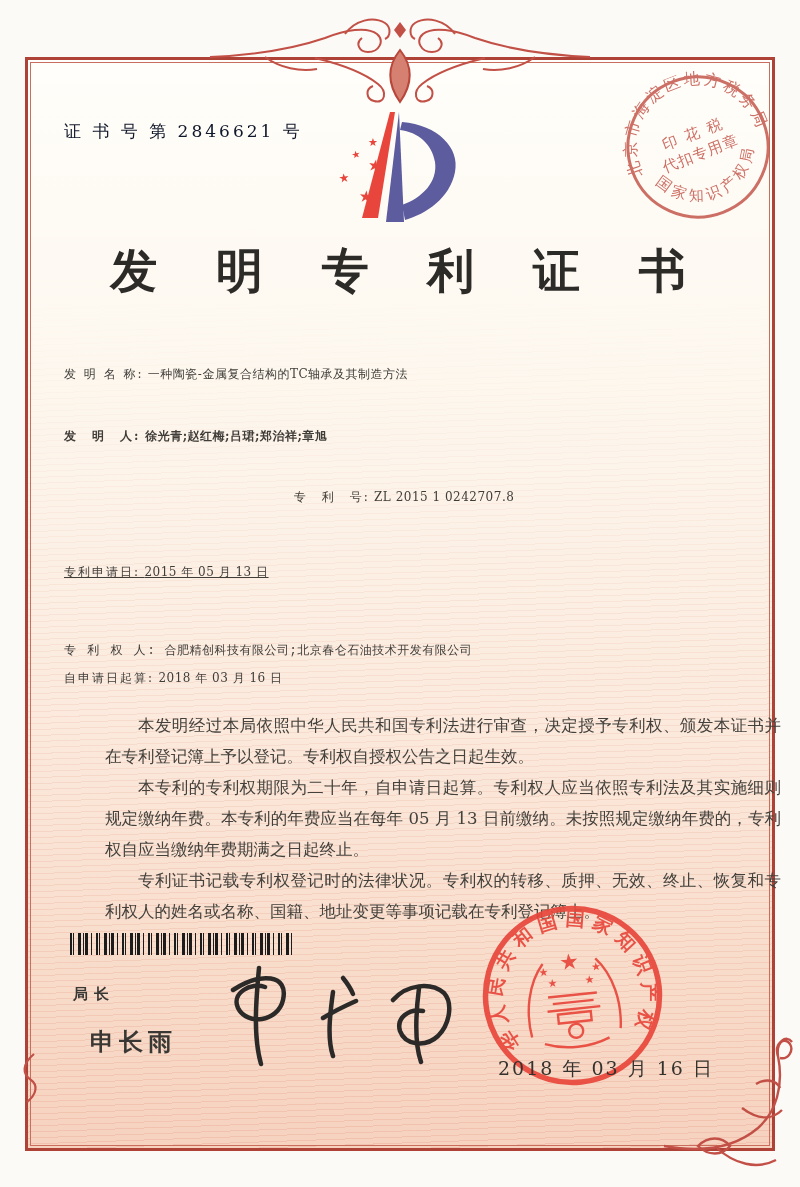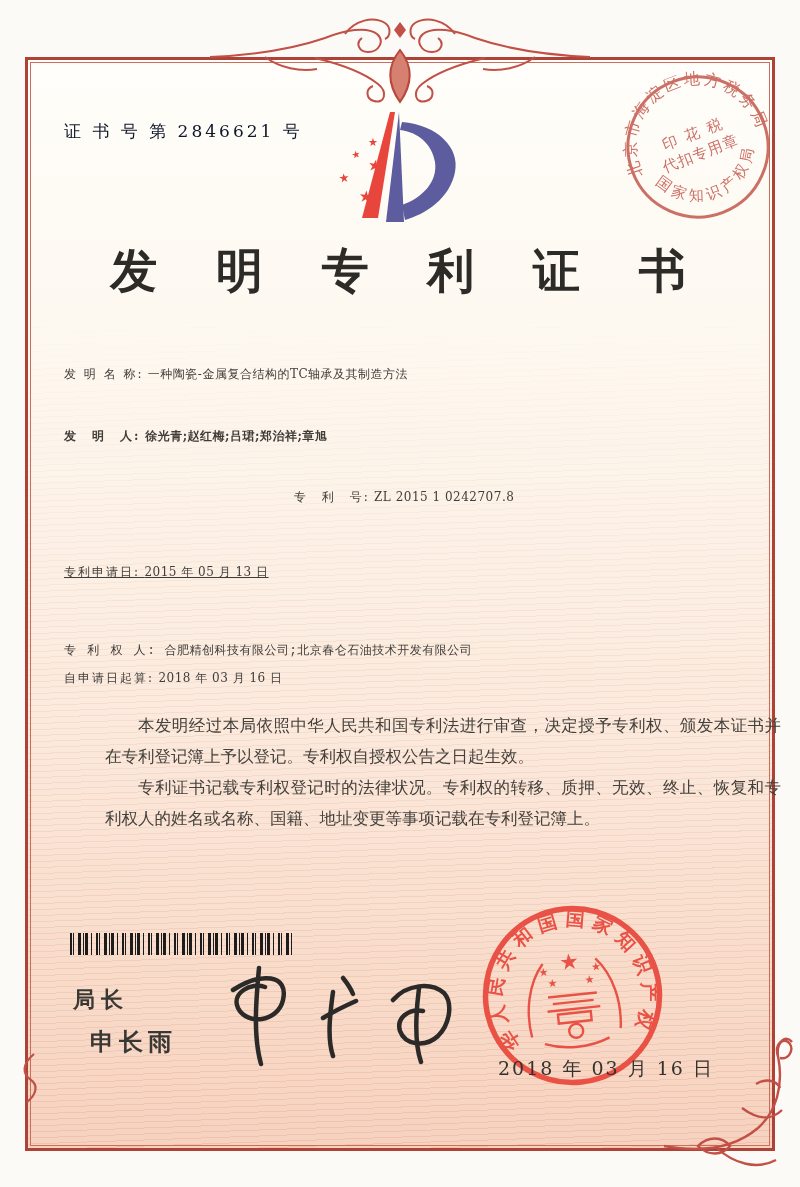--- a/index.html
+++ b/index.html
@@ -42,21 +42,21 @@
   .barcode{
     left:70px;top:933px;width:222px;height:22px;
     background-image:repeating-linear-gradient(90deg,
       #1c1c1c 0 2px,transparent 2px 3px,
       #1c1c1c 3px 4px,transparent 4px 8px,
       #1c1c1c 8px 11px,transparent 11px 13px,
       #1c1c1c 13px 14px,transparent 14px 15px,
       #1c1c1c 15px 18px,transparent 18px 21px,
       #1c1c1c 21px 22px,transparent 22px 26px);
   }
-  .officer-title{left:73px;top:985px;font-size:22px;font-weight:bold;letter-spacing:6px;color:#3a3835;}
+  .officer-title{left:73px;top:985px;font-size:15px;font-weight:bold;letter-spacing:6px;color:#3a3835;}
   .officer-name{left:90px;top:1026px;font-size:24px;font-weight:bold;letter-spacing:5px;color:#3a3835;}
   .issue-date{left:498px;top:1056px;font-size:19px;letter-spacing:2px;color:#35322e;z-index:6;}
   .logo-star{position:absolute;color:#e8463c;transform:translate(-50%,-50%);line-height:1;font-family:"DejaVu Sans",sans-serif;}
   .seal-wrap{left:480px;top:903px;width:185px;height:185px;z-index:5;opacity:.92;transform:rotate(-6deg);}
   .tax-wrap{left:623px;top:72px;width:150px;height:150px;opacity:.85;transform:rotate(-21deg);z-index:4;}
   .ornament{z-index:3;}
   svg text{font-family:"DejaVu Serif","Liberation Serif",serif;}
 </style>
 </head>
 <body>
@@ -134,20 +134,21 @@
 
 <div class="abs field-row" style="top:366px;"><span class="field-label">发 明 名 称:</span> <span>一种陶瓷-金属复合结构的TC轴承及其制造方法</span></div>
 <div class="abs field-row" style="top:428px;font-weight:bold;"><span class="field-label">发　明　人:</span> <span>徐光青;赵红梅;吕珺;郑治祥;章旭</span></div>
 <div class="abs field-row" style="top:489px;text-align:center;"><span class="field-label">专　利　号:</span> <span>ZL 2015 1 0242707.8</span></div>
 <div class="abs field-row" style="top:564px;text-decoration:underline;"><span class="field-label">专利申请日:</span> <span>2015 年 05 月 13 日</span></div>
 <div class="abs field-row" style="top:642px;font-family:Liberation Mono, monospace;"><span class="field-label">专 利 权 人:</span> <span>合肥精创科技有限公司;北京春仑石油技术开发有限公司</span></div>
 <div class="abs field-row" style="top:670px;"><span class="field-label">自申请日起算:</span> <span>2018 年 03 月 16 日</span></div>
 
 <div class="abs paras">
   <p>本发明经过本局依照中华人民共和国专利法进行审查，决定授予专利权、颁发本证书并在专利登记簿上予以登记。专利权自授权公告之日起生效。</p>
+  <p>本专利的专利权期限为二十年，自申请日起算。专利权人应当依照专利法及其实施细则规定缴纳年费。本专利的年费应当在每年 05 月 13 日前缴纳。未按照规定缴纳年费的，专利权自应当缴纳年费期满之日起终止。</p>
   <p>专利证书记载专利权登记时的法律状况。专利权的转移、质押、无效、终止、恢复和专利权人的姓名或名称、国籍、地址变更等事项记载在专利登记簿上。</p>
 </div>
 
 <div class="abs barcode"></div>
 
 <div class="abs officer-title">局长</div>
 <div class="abs officer-name">申长雨</div>
 
 <svg class="abs" style="left:195px;top:962px;" width="260" height="110" viewBox="0 0 260 110">
   <g fill="none" stroke="#2c2a28" stroke-width="4.5" stroke-linecap="round">

